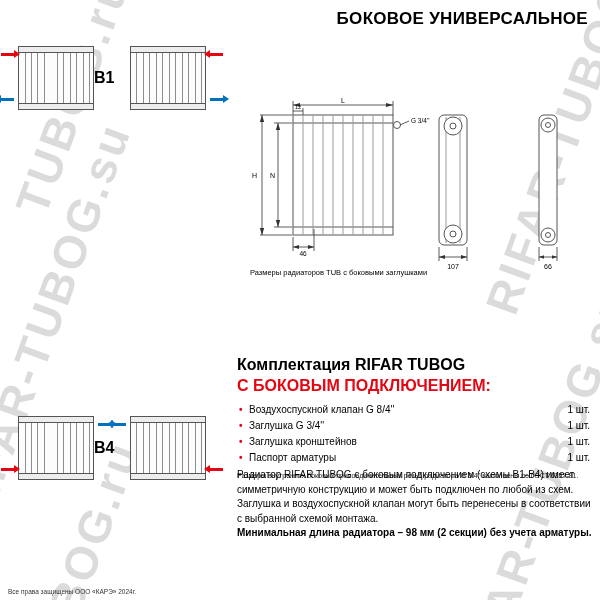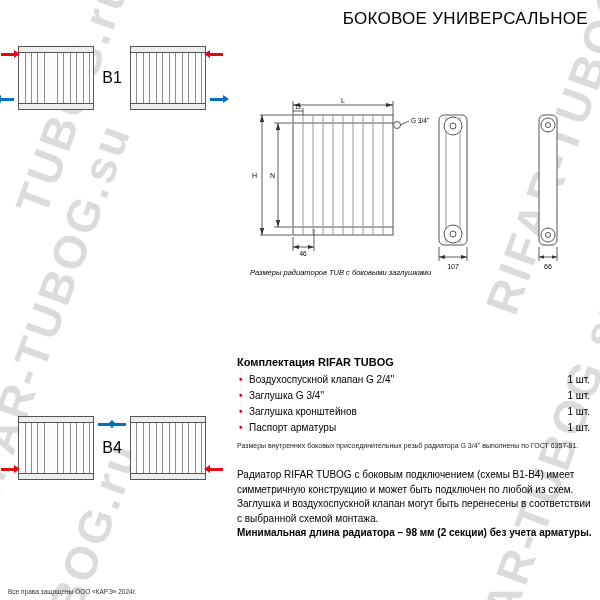--- a/index.html
+++ b/index.html
@@ -6,52 +6,52 @@
   html,body{width:600px;height:600px;}
   body{background:#fff;font-family:"Liberation Sans",sans-serif;color:#000;}
   .page{position:relative;width:600px;height:600px;overflow:hidden;background:#fff;}
 
   
   .wm{position:absolute;font-size:46px;font-weight:bold;letter-spacing:3px;
       color:rgba(125,125,125,0.28);white-space:nowrap;
       transform:rotate(-70deg);transform-origin:left center;z-index:0;}
 
   
-  .title{position:absolute;top:8px;right:12px;text-align:right;font-weight:normal;
+  .title{position:absolute;top:8px;right:12px;text-align:right;font-weight:bold;
          font-size:17px;line-height:1.3;letter-spacing:.3px;z-index:2;}
 
   
   .scheme{position:absolute;left:18px;display:flex;align-items:center;z-index:1;}
   .rad{position:relative;width:76px;height:64px;border:1px solid #555;
        background:repeating-linear-gradient(90deg,#fcfcfc 0px,#fcfcfc 5.5px,#8d8d8d 5.5px,#8d8d8d 6.5px);}
   .rad::before,.rad::after{content:'';position:absolute;left:-1px;right:-1px;height:5px;
        background:#ededed;border:1px solid #555;}
   .rad::before{top:-1px;}
   .rad::after{bottom:-1px;}
-  .slabel{width:36px;text-align:center;font-weight:normal;font-size:16px;}
+  .slabel{width:36px;font-weight:bold;font-size:16px;}
 
   .arrow{position:absolute;width:13px;height:3px;z-index:3;}
   .arrow.red{background:#e30613;color:#e30613;}
   .arrow.blue{background:#0072bc;color:#0072bc;}
   .arrow::after{content:'';position:absolute;top:-3px;width:0;height:0;
        border-top:4.5px solid transparent;border-bottom:4.5px solid transparent;}
   .arrow.right::after{right:-6px;border-left:6.5px solid currentColor;}
   .arrow.left::after{left:-6px;border-right:6.5px solid currentColor;}
   .pos-top-left{top:6px;left:-18px;}
   .pos-bottom-left{bottom:8px;left:-18px;}
   .pos-top-right{top:6px;right:-18px;}
   .pos-bottom-right{bottom:8px;right:-18px;}
 
   
   .drw{position:absolute;left:248px;top:95px;z-index:1;}
-  .caption{position:absolute;left:250px;top:268px;font-size:7.5px;font-style:italic;z-index:2;}
+  .caption{position:absolute;left:250px;top:268px;font-size:7.5px;z-index:2;}
 
   
   .equip{position:absolute;left:237px;top:356px;width:353px;z-index:1;}
-  .equip h3{font-size:11px;margin-bottom:3px;font-weight:bold;}
+  .equip h3{font-size:16px;margin-bottom:3px;font-weight:bold;}
   .equip h3.red{color:#e30613;margin-bottom:6px;}
   .item{display:flex;justify-content:space-between;font-size:10px;padding:2.5px 0;}
   .iname{position:relative;padding-left:12px;}
   .bullet{position:absolute;left:2px;color:#e30613;font-weight:bold;}
   .qty{white-space:nowrap;margin-left:28px;}
   .note{font-size:7px;margin-top:7px;color:#222;}
 
   
   .desc{position:absolute;left:237px;top:468px;width:356px;font-size:10px;line-height:1.45;z-index:1;}
   .desc .para{}
@@ -183,23 +183,24 @@
       <text x="163" y="28" font-size="6.5">G 3/4''</text>
       <text x="205" y="174" text-anchor="middle">107</text>
       <text x="300" y="174" text-anchor="middle">66</text>
     </g>
   </svg>
 
   <div class="caption">Размеры радиаторов TUB с боковыми заглушками</div>
 
   <section class="equip">
     <h3>Комплектация RIFAR TUBOG</h3>
-
-    <div class="item">
-      <span class="iname"><span class="bullet">•</span><span>Воздухоспускной клапан G 2/4''</span></span>
+    <h3 class="red">С БОКОВЫМ ПОДКЛЮЧЕНИЕМ:</h3>
+
+    <div class="item">
+      <span class="iname"><span class="bullet">•</span><span>Воздухоспускной клапан G 8/4''</span></span>
       <span class="qty">1 шт.</span>
     </div>
     <div class="item">
       <span class="iname"><span class="bullet">•</span><span>Заглушка G 3/4''</span></span>
       <span class="qty">1 шт.</span>
     </div>
     <div class="item">
       <span class="iname"><span class="bullet">•</span><span>Заглушка кронштейнов</span></span>
       <span class="qty">1 шт.</span>
     </div>

